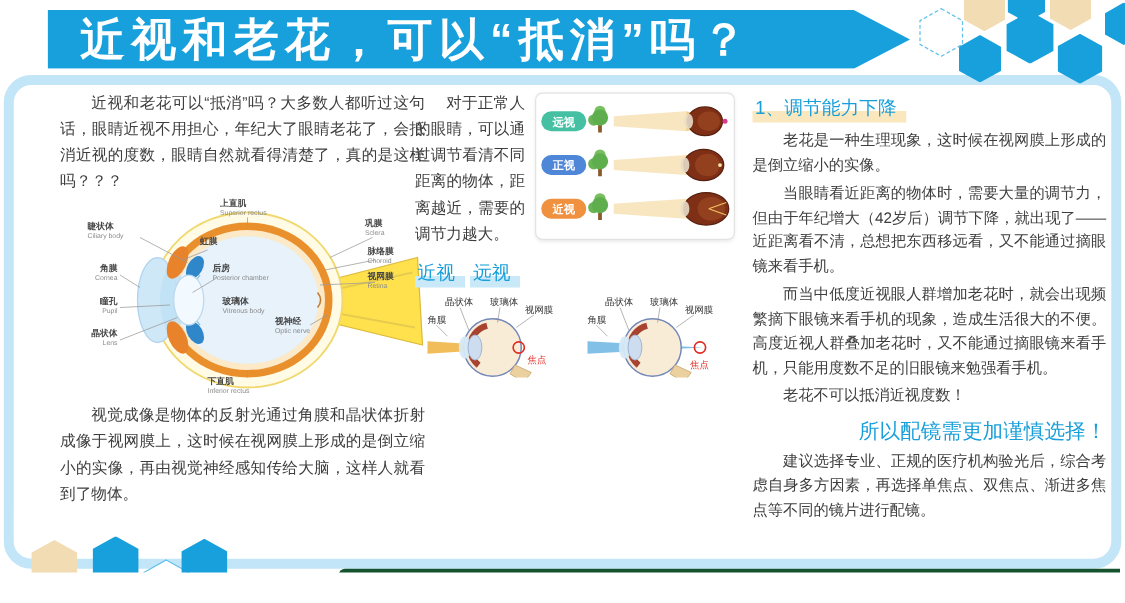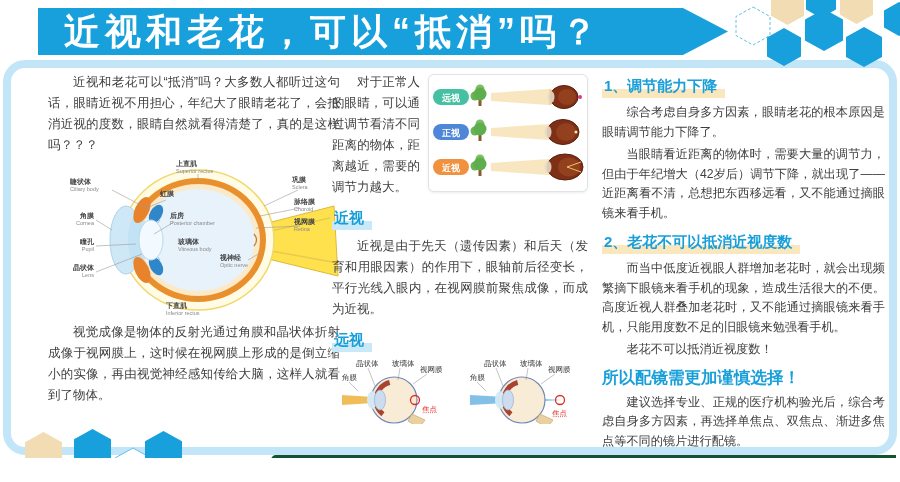--- a/index.html
+++ b/index.html
@@ -36,28 +36,28 @@
   
   .eye-diagram{position:relative;width:292px;height:158px;margin:1px 0 2px 0;}
   .eye-diagram svg{position:absolute;left:0;top:0;}
   .eye-lab{position:absolute;font-size:7px;line-height:1.15;color:#444;white-space:nowrap;}
   .eye-lab .en{display:block;font-size:5.5px;color:#8a8a8a;}
   .lab-r{width:44px;text-align:right;}
 
   
   .vision-card{float:right;width:158px;height:116px;margin:2px 0 6px 8px;background:#fff;
     border:1px solid #e3e3e3;border-radius:6px;box-shadow:0 1px 3px rgba(0,0,0,.08);}
-  .sub-head{display:inline-block;font-size:15px;font-weight:bold;color:#189fd9;
+  .sub-head{display:inline-block;font-size:15px;font-weight:normal;color:#189fd9;
     padding:1px 8px 2px 2px;margin:6px 0 2px 0;}
   .hl-blue{background:linear-gradient(to bottom,transparent 60%,#c9e8f8 60%);}
   .hl-yellow{background:linear-gradient(to bottom,transparent 60%,#fbe7bd 60%);}
   .compare-fig{margin-top:4px;}
 
   
-  .callout{font-size:16.5px;font-weight:bold;color:#189fd9;text-align:left;margin:7px 0 4px 0;}
+  .callout{font-size:16.5px;font-weight:normal;color:#189fd9;text-align:right;margin:7px 0 4px 0;}
 
   
   .footer-bar{position:absolute;left:236px;right:4px;top:455px;height:23px;background:#14532d;
     border-radius:5px 0 0 5px;z-index:4;text-align:right;margin-left:35px;}
   .footer-bar span{font-size:14px;font-weight:bold;color:#fff;line-height:23px;letter-spacing:2px;padding-right:28px;}
 
   svg text{font-family:"Liberation Sans",sans-serif;}
 </style>
 </head>
 <body>
@@ -189,21 +189,20 @@
           <ellipse cx="140" cy="92" rx="11" ry="9.5" fill="#93401f"></ellipse>
           <ellipse cx="119" cy="92" rx="3.5" ry="6" fill="#e8dcc8" opacity="0.9"></ellipse>
           <path d="M138 92 L152 87 M138 92 L152 97" stroke="#f0c264" stroke-width="1"></path>
         </svg>
       </div>
       <p class="body-text" style="margin-top:2px;">对于正常人的眼睛，可以通过调节看清不同距离的物体，距离越近，需要的调节力越大。</p>
     </div>
 
     <div style="clear:both;"></div>
     <span class="sub-head hl-blue">近视</span>
-    <p class="body-text">近视是由于先天（遗传因素）和后天（发育和用眼因素）的作用下，眼轴前后径变长，平行光线入眼内，在视网膜前聚焦成像，而成为近视。</p>
 
     <span class="sub-head hl-blue">远视</span>
 
     <div class="compare-fig">
       <svg width="256" height="66" viewBox="0 0 256 66">
 
         <g transform="translate(10,0)">
           <polygon points="0,37 78,42 0,47" fill="#eeb648" opacity="0.9"></polygon>
           <circle cx="52" cy="42" r="23" fill="#f8ecd7" stroke="#7388b8" stroke-width="1.2"></circle>
           <circle cx="52" cy="42" r="18" fill="none" stroke="#a8432f" stroke-width="5" stroke-dasharray="40 74" transform="rotate(128 52 42)"></circle>
@@ -245,24 +244,23 @@
           <text x="82" y="58" font-size="7.5" fill="#e02b22">焦点</text>
         </g>
       </svg>
       
     </div>
   </div>
 
   <div class="col col-right">
 
     <span class="sub-head hl-yellow">1、调节能力下降</span>
-    <p class="body-text">综合考虑自身多方因素，眼睛老花的根本原因是眼睛调节能力下降了。</p>
+    <p class="body-text">老花是一种生理现象，这时候在视网膜上形成的是倒立缩小的实像。</p>
     <p class="body-text">当眼睛看近距离的物体时，需要大量的调节力，但由于年纪增大（42岁后）调节下降，就出现了——近距离看不清，总想把东西移远看，又不能通过摘眼镜来看手机。</p>
 
-    <span class="sub-head hl-yellow">2、老花不可以抵消近视度数</span>
     <p class="body-text">而当中低度近视眼人群增加老花时，就会出现频繁摘下眼镜来看手机的现象，造成生活很大的不便。高度近视人群叠加老花时，又不能通过摘眼镜来看手机，只能用度数不足的旧眼镜来勉强看手机。</p>
     <p class="body-text">老花不可以抵消近视度数！</p>
 
     <div class="callout">所以配镜需更加谨慎选择！</div>
     <p class="body-text">建议选择专业、正规的医疗机构验光后，综合考虑自身多方因素，再选择单焦点、双焦点、渐进多焦点等不同的镜片进行配镜。</p>
   </div>
 
   <div class="footer-bar">
     <span>特需门诊 2025年9月 第五期</span>
   </div>

